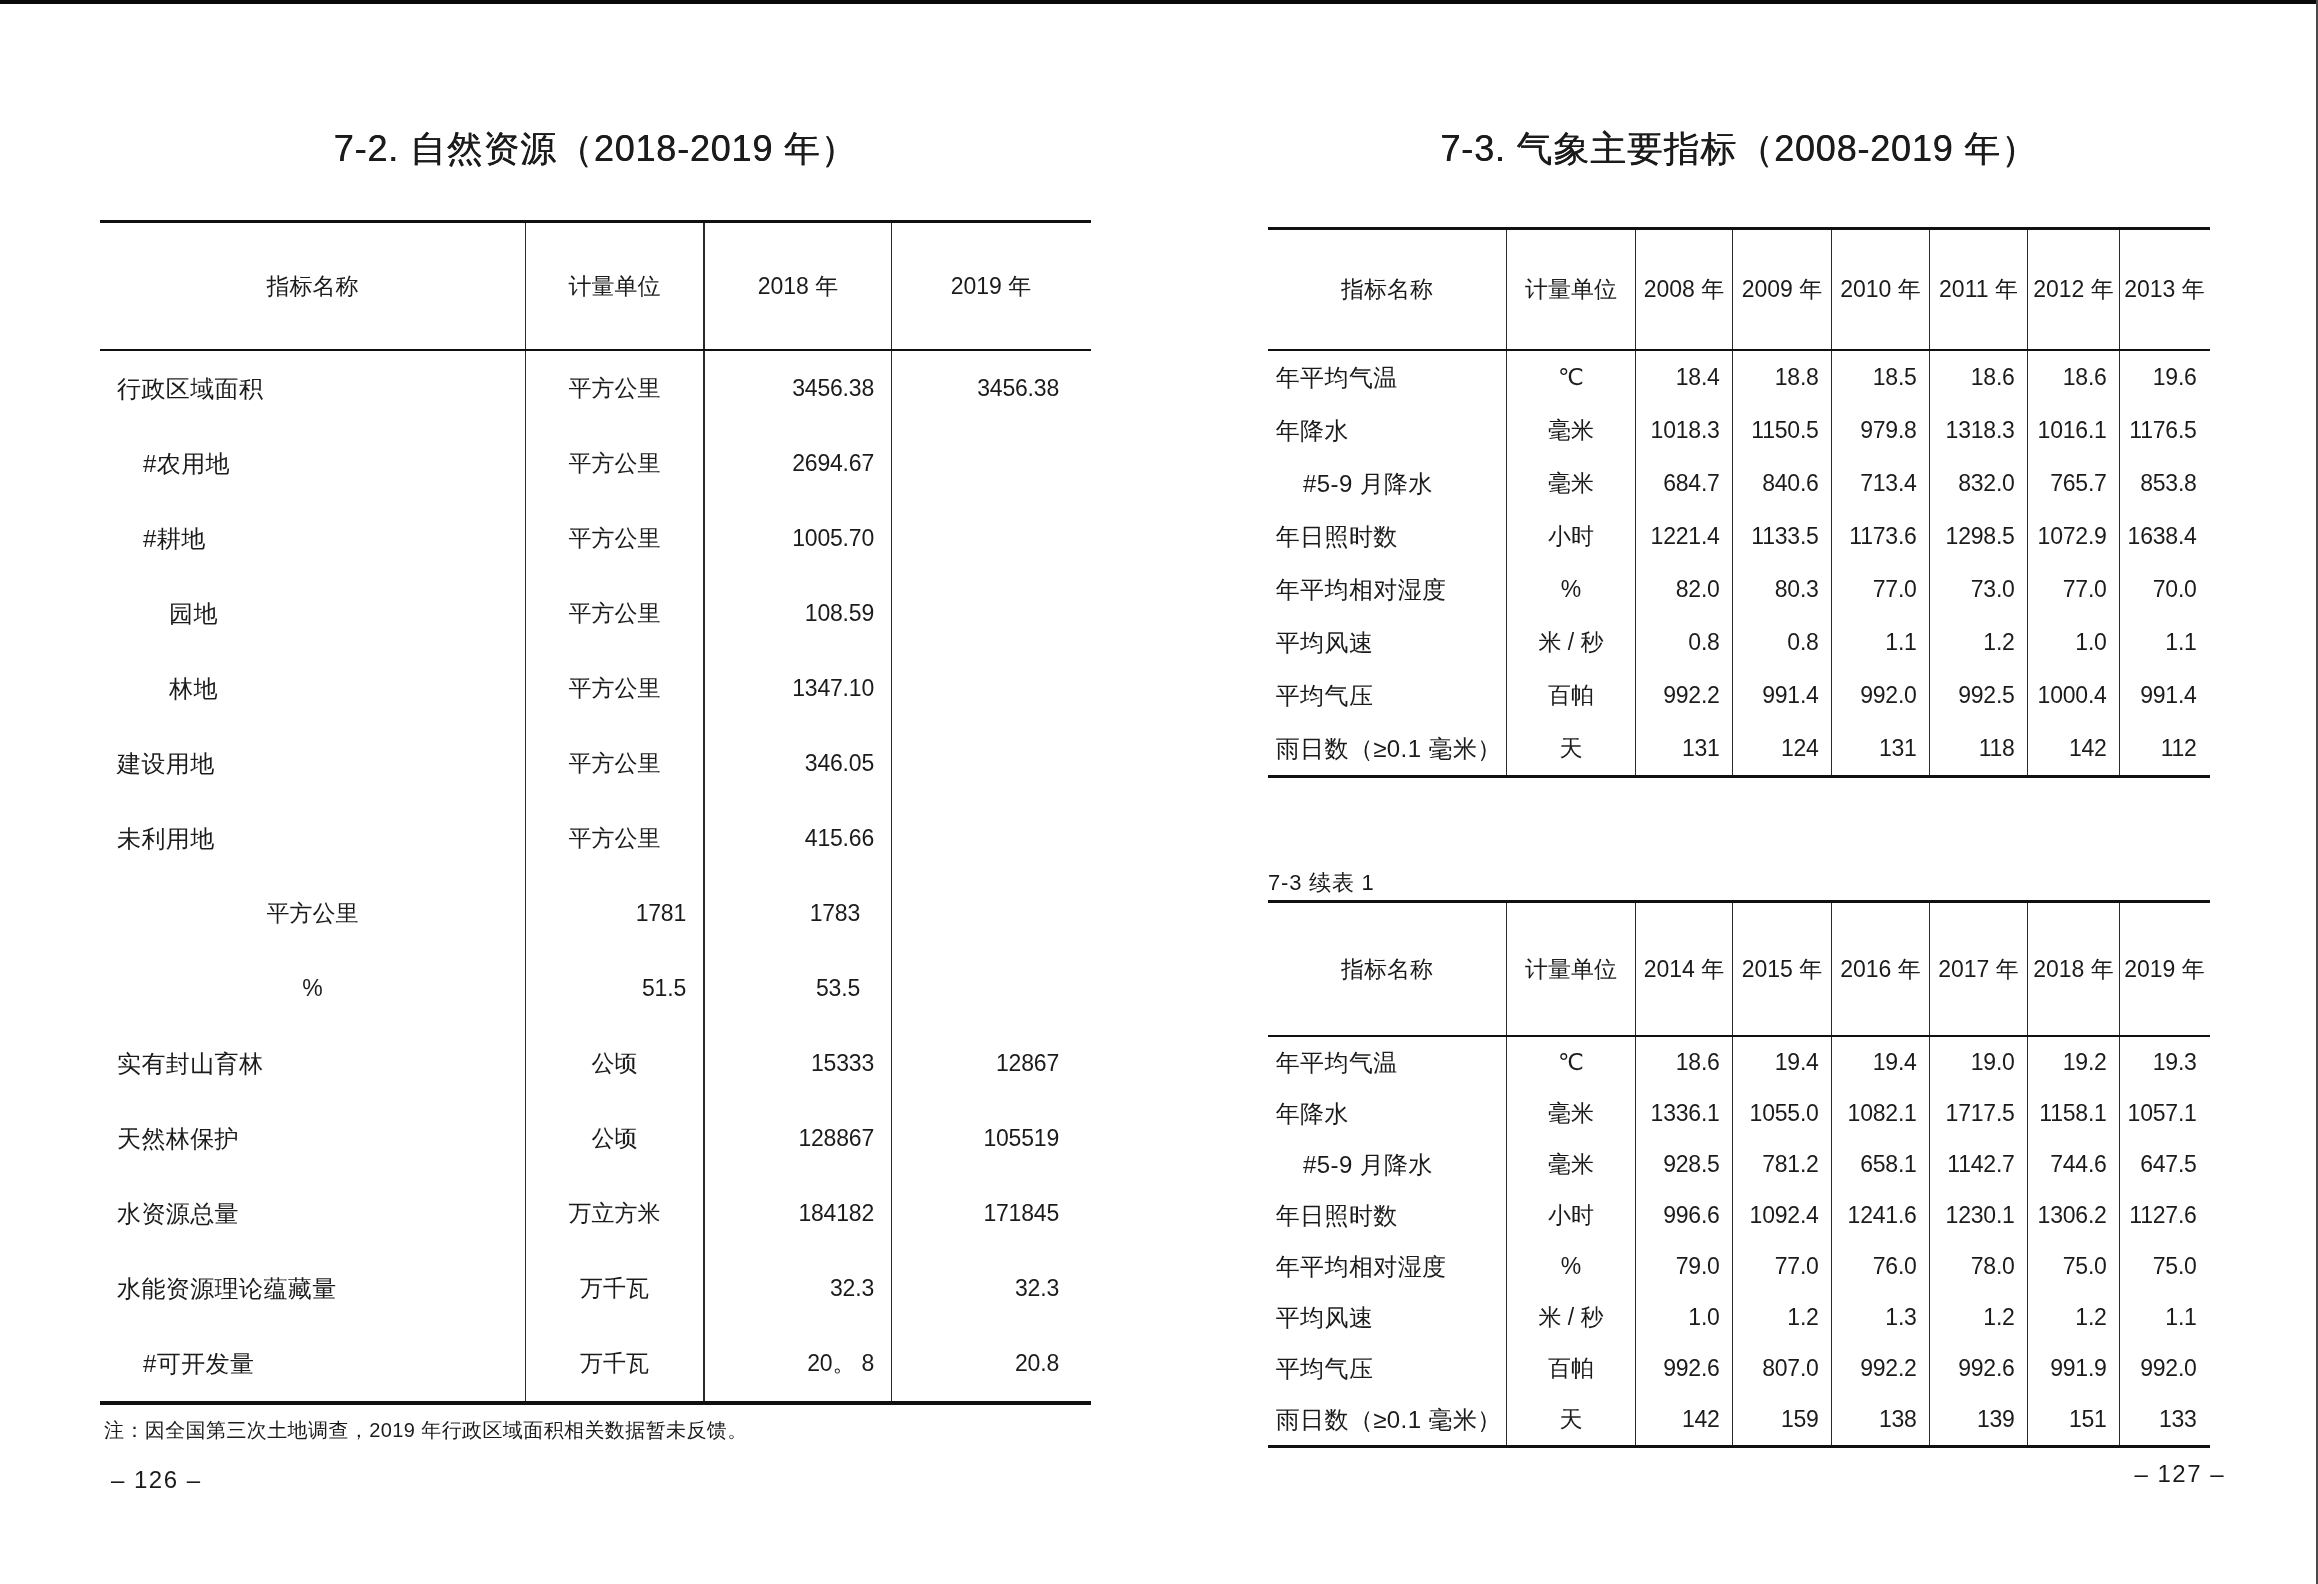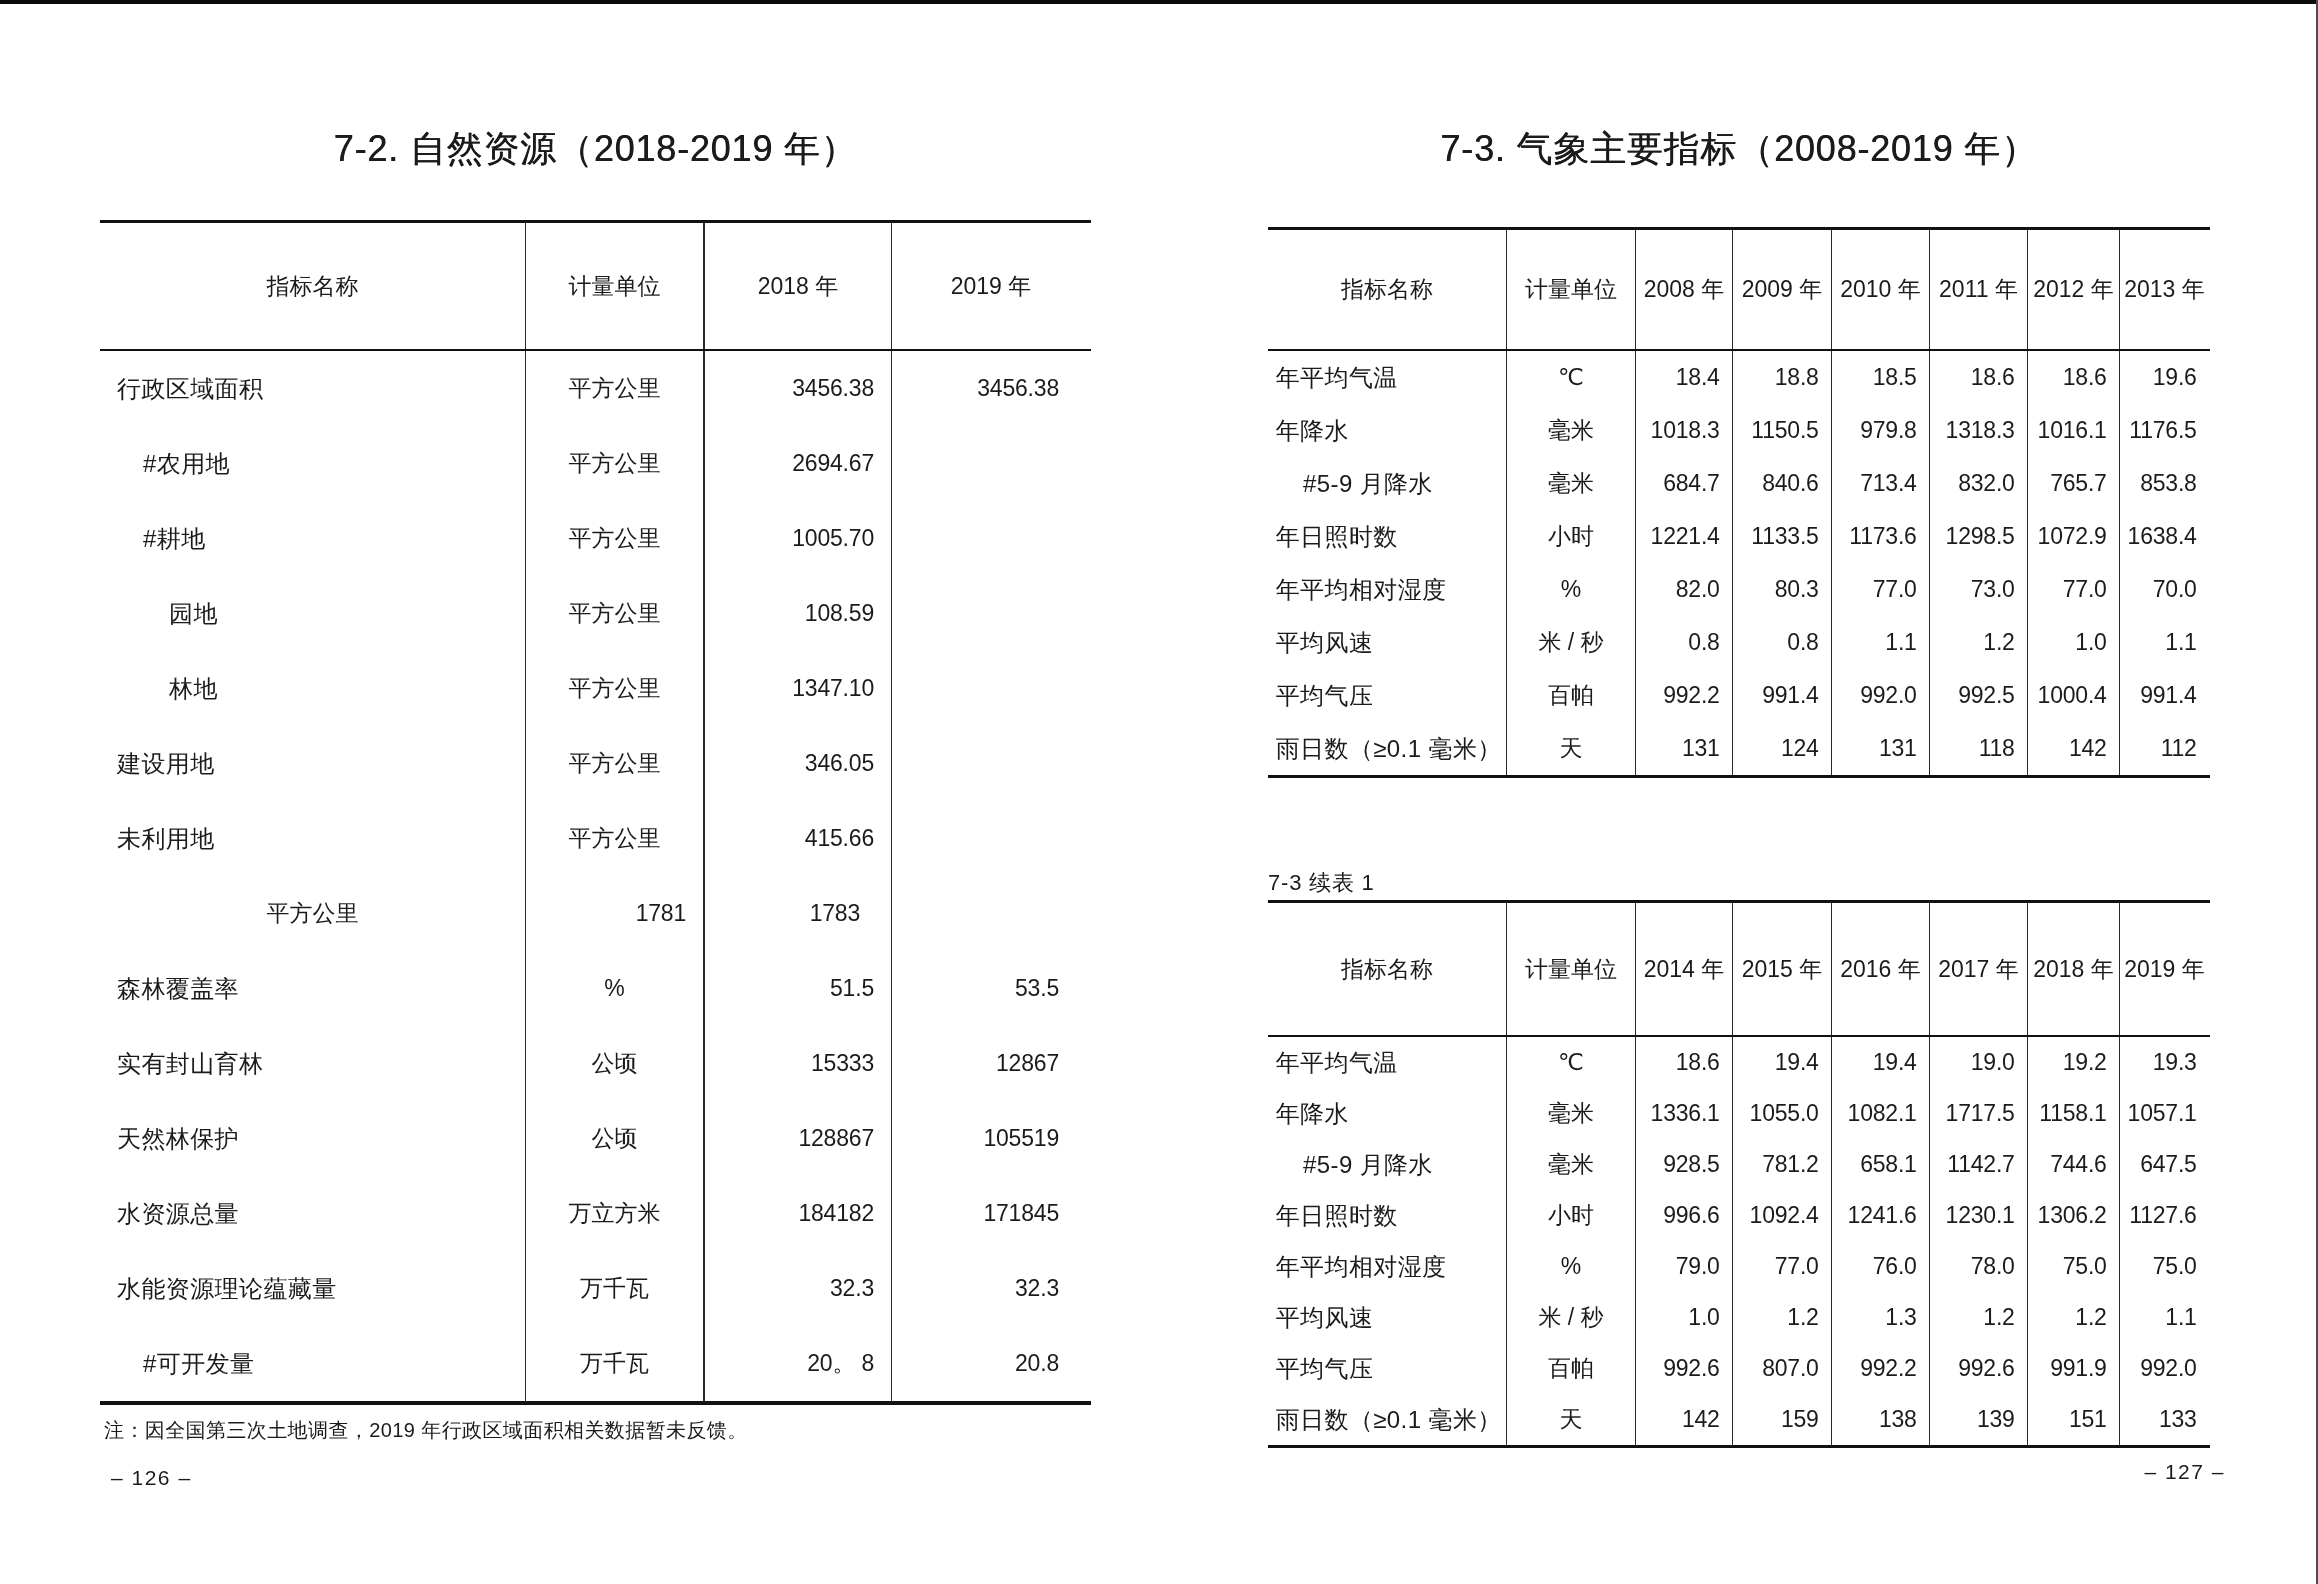--- a/index.html
+++ b/index.html
@@ -61,21 +61,21 @@
   .lt .c-num.v-1 { padding-right:31px; }
   .rt .c-num { padding-right:12.3px; }
 
   .footnote {
     position:absolute; left:104px; top:1417px; width:991px;
     font-size:20px; letter-spacing:0.4px; white-space:nowrap;
   }
   .cont-label {
     position:absolute; left:1268px; top:844px; font-size:22px; letter-spacing:0.8px;margin-top:24px;
   }
-  .pagenum { position:absolute; font-size:21px; letter-spacing:1.5px; }
+  .pagenum { position:absolute; font-size:24px; letter-spacing:1.5px; }
   #pagenum-left  { left:111px; top:1466px; }
   #pagenum-right { left:1268px; top:1460px; width:957px; text-align:right; display:block; }
 </style>
 </head>
 <body>
 
 <div class="scan-strip-top"></div>
 <div class="scan-strip-right"></div>
 
 <section>
@@ -128,21 +128,20 @@
         <div class="cell c-unit">平方公里</div>
         <div class="cell c-num v-0">415.66</div>
         <div class="cell c-num v-1"></div>
       </div>
       <div class="row body-row">
         <div class="cell c-unit">平方公里</div>
         <div class="cell c-num v-0">1781</div>
         <div class="cell c-num v-1">1783</div>
       </div>
       <div class="row body-row">
-        <div class="cell c-label ind-0">森林覆盖率</div>
         <div class="cell c-unit">%</div>
         <div class="cell c-num v-0">51.5</div>
         <div class="cell c-num v-1">53.5</div>
       </div>
       <div class="row body-row">
         <div class="cell c-label ind-0">实有封山育林</div>
         <div class="cell c-unit">公顷</div>
         <div class="cell c-num v-0">15333</div>
         <div class="cell c-num v-1">12867</div>
       </div>

